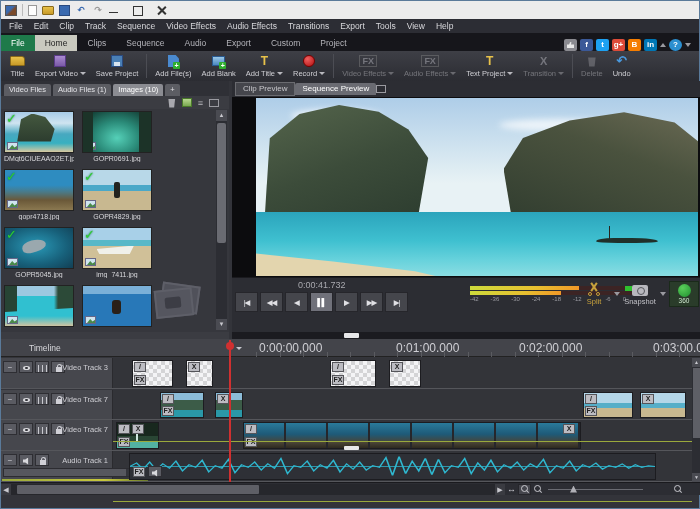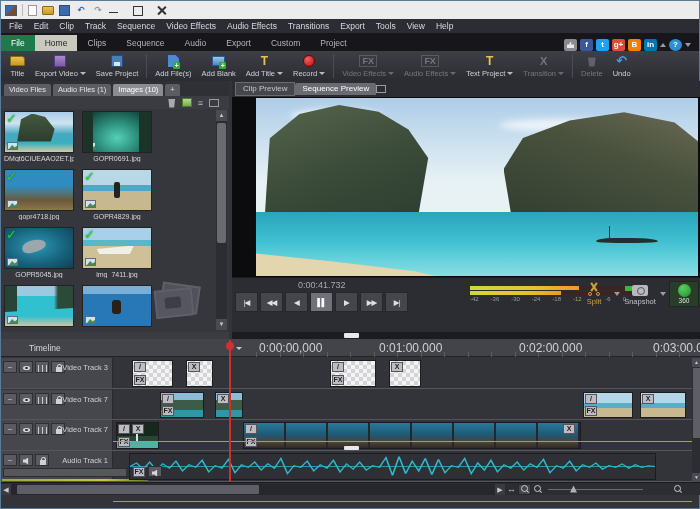--- a/index.html
+++ b/index.html
@@ -576,21 +576,21 @@
   </div>
 
   <div id="timeline">
     <div id="tl-ruler">
       <div id="tl-hdr">
         <span class="lab">Timeline</span>
         <span class="dd"></span>
       </div>
       <div id="ruler-marks">
         <span class="rl" style="left:3px">0:00:00,000</span>
-        <span class="rl" style="left:123px">0:01:00.000</span>
+        <span class="rl" style="left:140px">0:01:00.000</span>
         <span class="rl" style="left:263px">0:02:00.000</span>
         <span class="rl" style="left:397px">0:03:00.000</span>
       </div>
     </div>
 
     <div class="track" style="top:19px;height:31px;">
       <div class="lane">
         <div class="clip checker" style="left:19px;width:41px;">
           <span class="badge b-tl">/</span>
             <span class="badge b-bl">FX</span>

